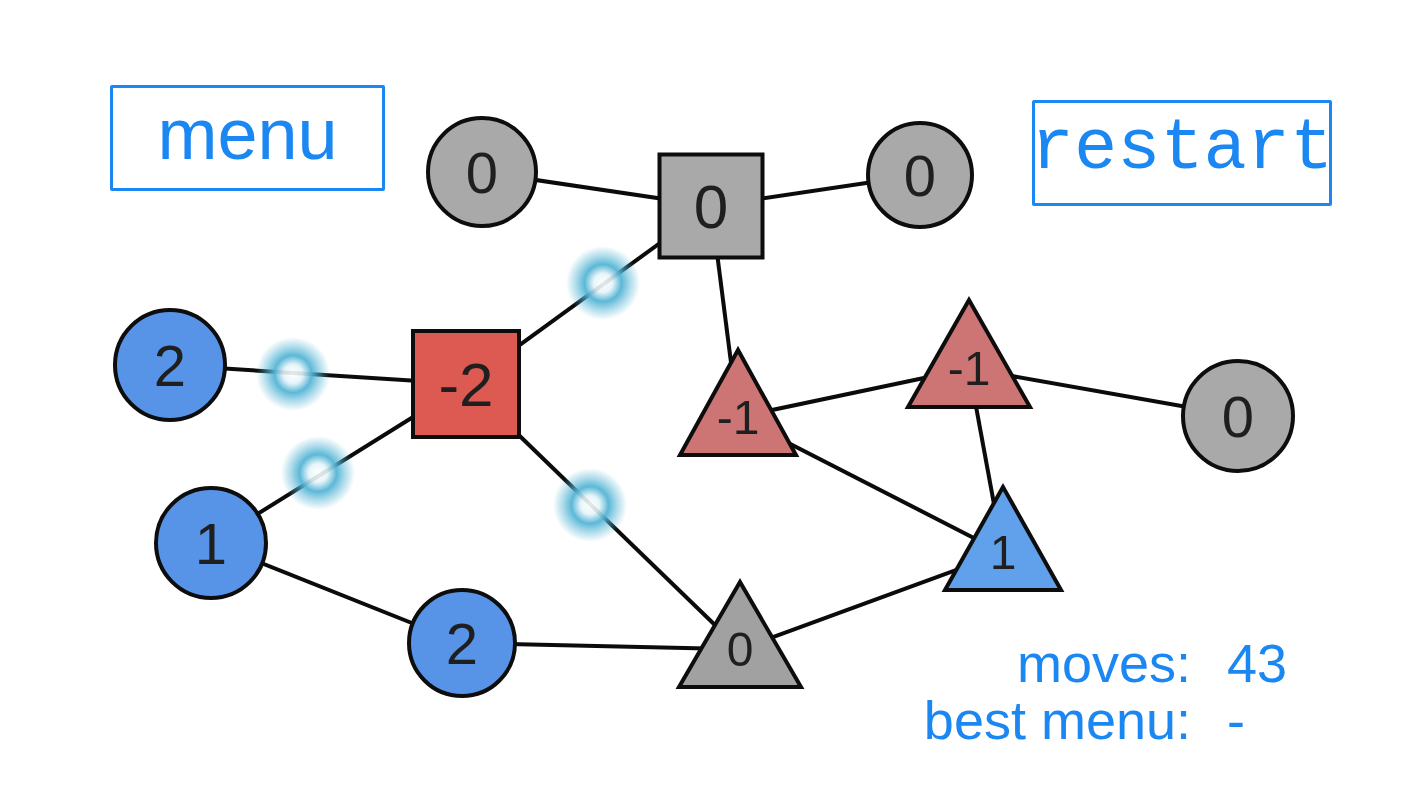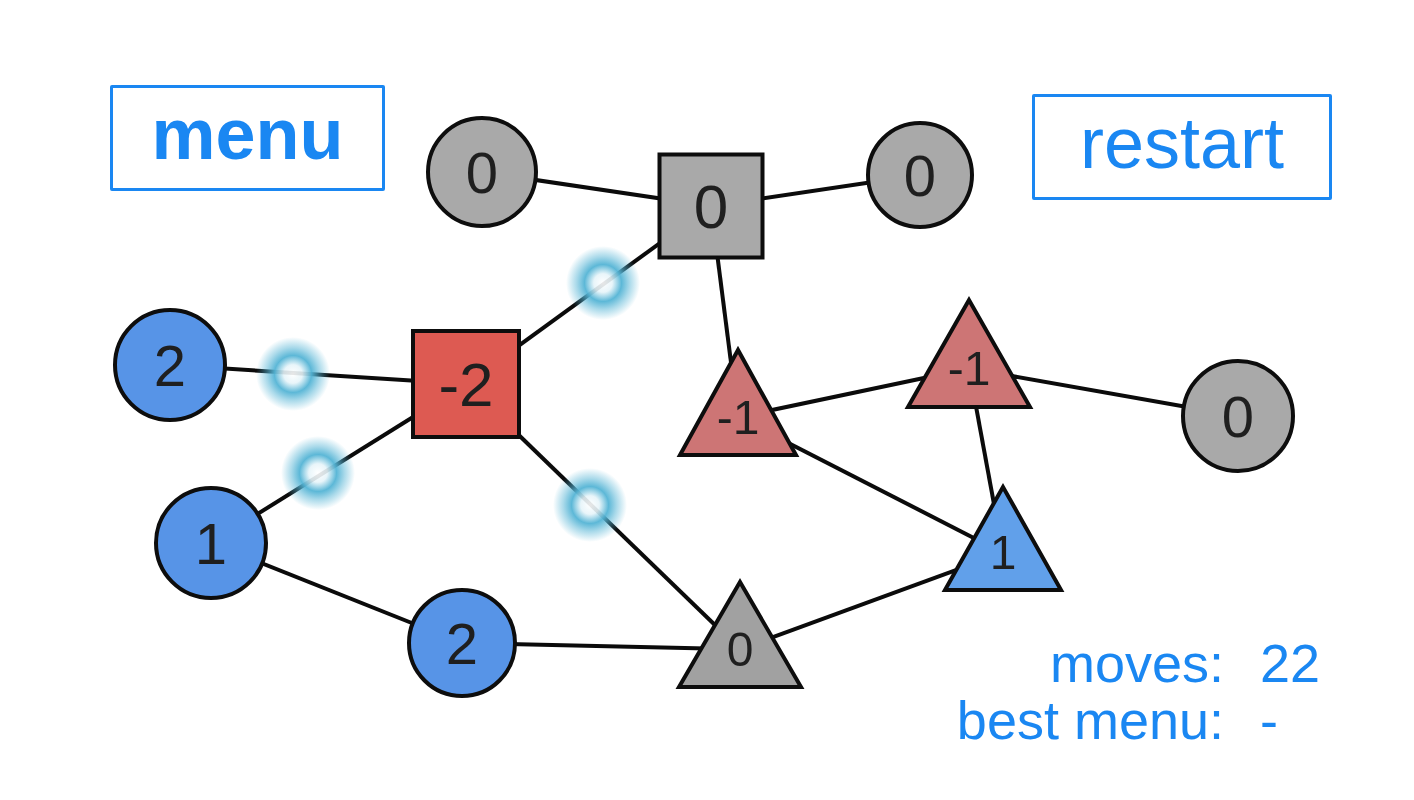--- a/index.html
+++ b/index.html
@@ -25,26 +25,26 @@
     border: 3px solid var(--accent);
     border-radius: 2px;
     color: var(--accent);
     font-family: "Liberation Sans", sans-serif;
     font-weight: 300;
     font-size: 72px;
     line-height: 1;
     padding: 0 0 8px 0;
     cursor: pointer;
   }
-  .btn.menu    { left: 110px;  top: 85px; width: 275px; height: 106px; font-weight: bold; }
-  .btn.restart { left: 1032px; top: 94px; width: 300px; height: 106px; }
+  .btn.menu    { left: 110px;  top: 85px; width: 275px; height: 106px; }
+  .btn.restart { left: 1032px; top: 100px; width: 300px; height: 106px; font-family: Liberation Mono, monospace; }
 
   .hud {
     position: absolute;
-    left: 856px;
+    left: 823px;
     top: 636px;
     width: 480px;
     display: grid;
     grid-template-columns: 1fr 76px;
     column-gap: 36px;
     row-gap: 3px;
     color: var(--accent);
     font-weight: 300;
     font-size: 54px;
     line-height: 54px;
@@ -149,18 +149,18 @@
           <text x="740" y="649.2" class="node-label" font-size="48" dominant-baseline="central" data-interactable="false">0</text>
         </g>
       </g>
   </svg>
 
   <button class="btn menu" data-interactable="true">menu</button>
   <button class="btn restart" data-interactable="true">restart</button>
 
   <div class="hud" data-interactable="false">
     <div class="hud-label" data-interactable="false">moves:</div>
-    <div class="hud-value" data-interactable="false">22</div>
+    <div class="hud-value" data-interactable="false">43</div>
     <div class="hud-label" data-interactable="false">best menu:</div>
     <div class="hud-value" data-interactable="false">-</div>
   </div>
 
 </div>
 
 </body></html>

